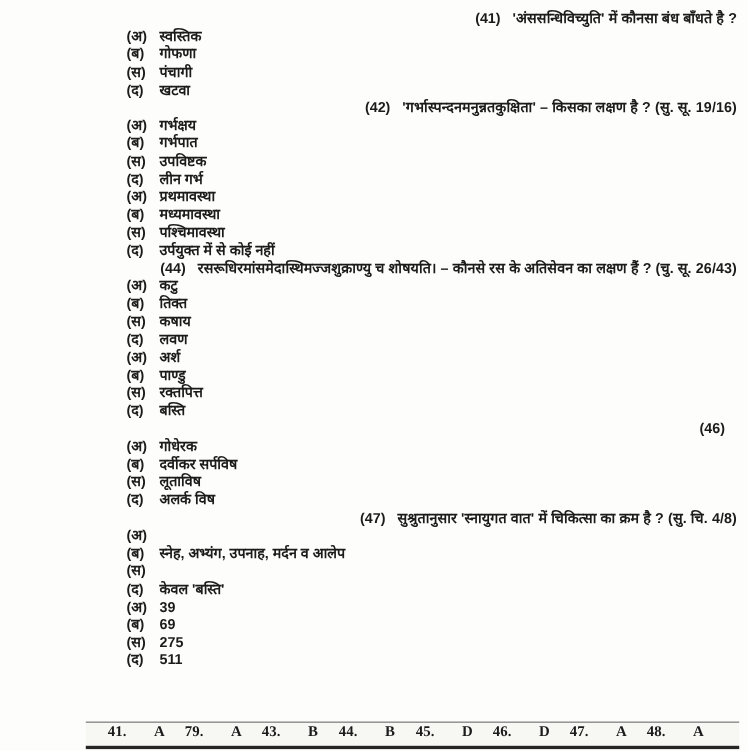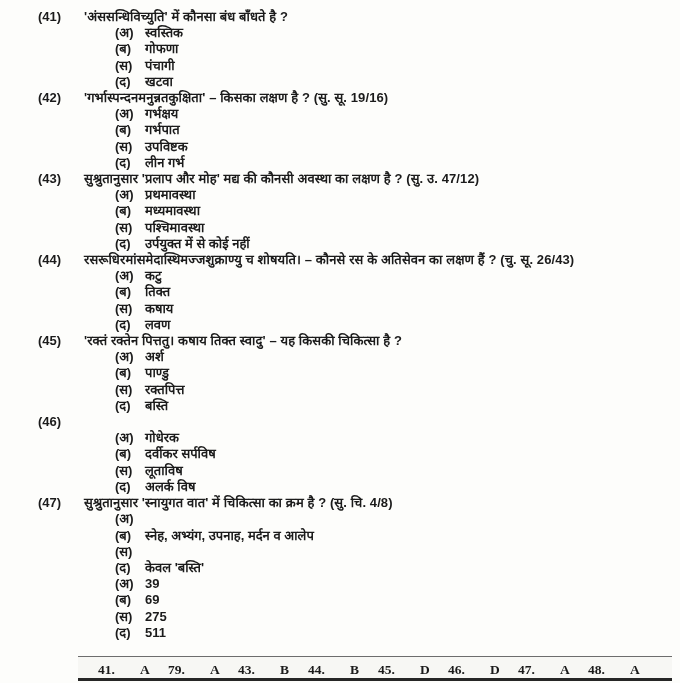--- a/index.html
+++ b/index.html
@@ -21,27 +21,27 @@
     padding: 9px 10px 0 38px;
   }
   .question {
     margin: 0;
   }
   .q-header {
     display: flex;
     align-items: baseline;
     line-height: 16.2px;
     white-space: nowrap;
+    justify-content: flex-end;
   }
   .q-number {
     flex: 0 0 34px;
   }
   .q-text {
     letter-spacing: 0.1px;
-    margin-left: 12px;
   }
   .option {
     display: flex;
     align-items: baseline;
     line-height: 16.2px;
     margin-left: 77px;
     white-space: nowrap;
   }
   .opt-marker {
     flex: 0 0 30px;
@@ -49,21 +49,21 @@
   .answer-strip {
     position: absolute;
     left: 78px;
     right: 8px;
     bottom: 2px;
     height: 21px;
     border-top: 1px solid #6d6d6d;
     border-bottom: 3px solid #262626;
     background: #f7f7f4;
     display: flex;
-    align-items: flex-end;
+    align-items: flex-start;
     padding-left: 20px;
     font-family: "Liberation Serif", "DejaVu Serif", serif;
     font-size: 13.5px;
     font-weight: bold;
   }
   .answer-cell {
     width: 70px;
     display: flex;
     align-items: baseline;
   }
@@ -119,24 +119,20 @@
       <span class="opt-marker">(स)</span>
       <span class="opt-text">उपविष्टक</span>
     </div>
     <div class="option">
       <span class="opt-marker">(द)</span>
       <span class="opt-text">लीन गर्भ</span>
     </div>
   </div>
 
   <div class="question">
-    <div class="q-header">
-      <span class="q-number">(43)</span>
-      <span class="q-text">सुश्रुतानुसार 'प्रलाप और मोह' मद्य की कौनसी अवस्था का लक्षण है ? (सु. उ. 47/12)</span>
-    </div>
     <div class="option">
       <span class="opt-marker">(अ)</span>
       <span class="opt-text">प्रथमावस्था</span>
     </div>
     <div class="option">
       <span class="opt-marker">(ब)</span>
       <span class="opt-text">मध्यमावस्था</span>
     </div>
     <div class="option">
       <span class="opt-marker">(स)</span>
@@ -165,24 +161,20 @@
       <span class="opt-marker">(स)</span>
       <span class="opt-text">कषाय</span>
     </div>
     <div class="option">
       <span class="opt-marker">(द)</span>
       <span class="opt-text">लवण</span>
     </div>
   </div>
 
   <div class="question">
-    <div class="q-header">
-      <span class="q-number">(45)</span>
-      <span class="q-text">'रक्तं रक्तेन पित्ततु। कषाय तिक्त स्वादु' – यह किसकी चिकित्सा है ?</span>
-    </div>
     <div class="option">
       <span class="opt-marker">(अ)</span>
       <span class="opt-text">अर्श</span>
     </div>
     <div class="option">
       <span class="opt-marker">(ब)</span>
       <span class="opt-text">पाण्डु</span>
     </div>
     <div class="option">
       <span class="opt-marker">(स)</span>

